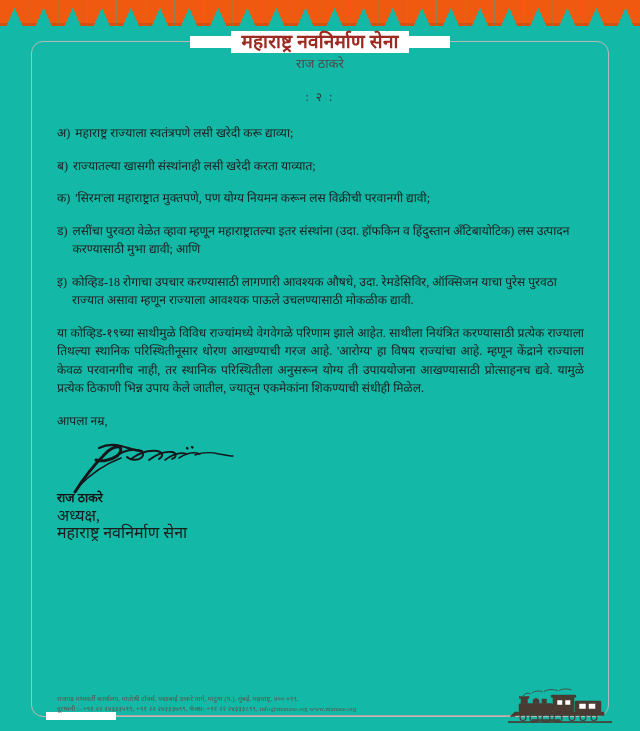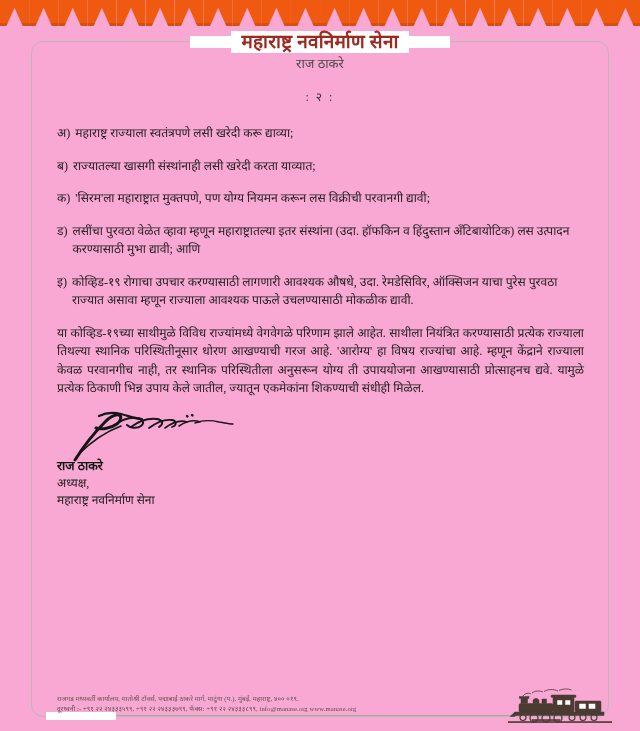--- a/index.html
+++ b/index.html
@@ -11,21 +11,21 @@
     width: 640px;
     height: 731px;
     overflow: hidden;
     font-family: "Liberation Sans", sans-serif;
   }
 
   #page {
     position: relative;
     width: 640px;
     height: 731px;
-    background: #f9a8d4;
+    background: #14b8a6;
   }
 
   
   #scallop-band {
     position: absolute;
     top: 0;
     left: 0;
     width: 640px;
     height: 26px;
     display: flex;
@@ -179,21 +179,21 @@
     line-height: 17px;
   }
   #signer-name {
     font-family: "Liberation Serif", serif;
     font-size: 12.5px;
     font-weight: 700;
     color: #141414;
   }
   .signer-line {
     font-family: "Liberation Serif", serif;
-    font-size: 12px;
+    font-size: 16px;
     color: #1c1c1c;
   }
 
   
   #footer {
     position: absolute;
     left: 57px;
     top: 694px;
     width: 470px;
     z-index: 3;
@@ -285,27 +285,28 @@
       <span class="clause-text">'सिरम'ला महाराष्ट्रात मुक्तपणे, पण योग्य नियमन करून लस विक्रीची परवानगी द्यावी;</span>
     </div>
 
     <div class="clause">
       <span class="clause-marker">ड)</span>
       <span class="clause-text">लसींचा पुरवठा वेळेत व्हावा म्हणून महाराष्ट्रातल्या इतर संस्थांना (उदा. हॉफकिन व हिंदुस्तान अँटिबायोटिक) लस उत्पादन करण्यासाठी मुभा द्यावी; आणि</span>
     </div>
 
     <div class="clause">
       <span class="clause-marker">इ)</span>
-      <span class="clause-text">कोव्हिड-१९ रोगाचा उपचार करण्यासाठी लागणारी आवश्यक औषधे, उदा. रेमडेसिविर, ऑक्सिजन याचा पुरेस पुरवठा राज्यात असावा म्हणून राज्याला आवश्यक पाऊले उचलण्यासाठी मोकळीक द्यावी.</span>
+      <span class="clause-text">कोव्हिड-18 रोगाचा उपचार करण्यासाठी लागणारी आवश्यक औषधे, उदा. रेमडेसिविर, ऑक्सिजन याचा पुरेस पुरवठा राज्यात असावा म्हणून राज्याला आवश्यक पाऊले उचलण्यासाठी मोकळीक द्यावी.</span>
     </div>
 
     <div class="para">या कोव्हिड-१९च्या साथीमुळे विविध राज्यांमध्ये वेगवेगळे परिणाम झाले आहेत. साथीला नियंत्रित करण्यासाठी प्रत्येक राज्याला तिथल्या स्थानिक परिस्थितीनूसार धोरण आखण्याची गरज आहे. 'आरोग्य' हा विषय राज्यांचा आहे. म्हणून केंद्राने राज्याला केवळ परवानगीच नाही, तर स्थानिक परिस्थितीला अनुसरून योग्य ती उपाययोजना आखण्यासाठी प्रोत्साहनच द्यवे. यामुळे प्रत्येक ठिकाणी भिन्न उपाय केले जातील, ज्यातून एकमेकांना शिकण्याची संधीही मिळेल.</div>
 
 
 
+    <div class="para-short" id="closing-block">आपला नम्र,</div>
 
     <div id="signature-area">
       <svg id="signature-svg" width="170" height="52" viewBox="0 0 170 52">
         <g fill="none" stroke="#15161a" stroke-linecap="round" stroke-linejoin="round">
           <path d="M6 50 C 16 34, 26 22, 36 12 C 40 8, 45 4, 50 5 C 53 6, 52 11, 48 14 C 42 18, 33 20, 27 18" stroke-width="3"></path>
           <path d="M30 6 C 36 3, 44 2, 52 4 C 60 6, 66 9, 73 9" stroke-width="2.2"></path>
           <path d="M44 16 C 52 10, 60 7, 68 8 C 74 9, 76 13, 72 16 C 68 19, 61 18, 58 15" stroke-width="2"></path>
           <path d="M62 17 C 70 11, 79 8, 88 9 C 94 10, 95 14, 90 17" stroke-width="1.9"></path>
           <path d="M80 18 C 88 12, 96 9, 103 10 C 108 11, 108 15, 103 17" stroke-width="1.8"></path>
           <path d="M96 18 C 104 12, 112 10, 118 12" stroke-width="1.6"></path>

